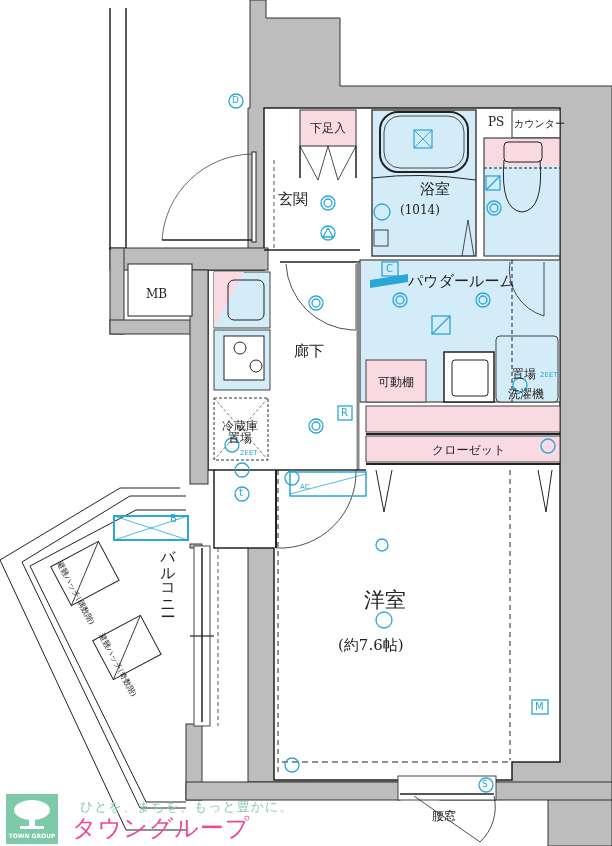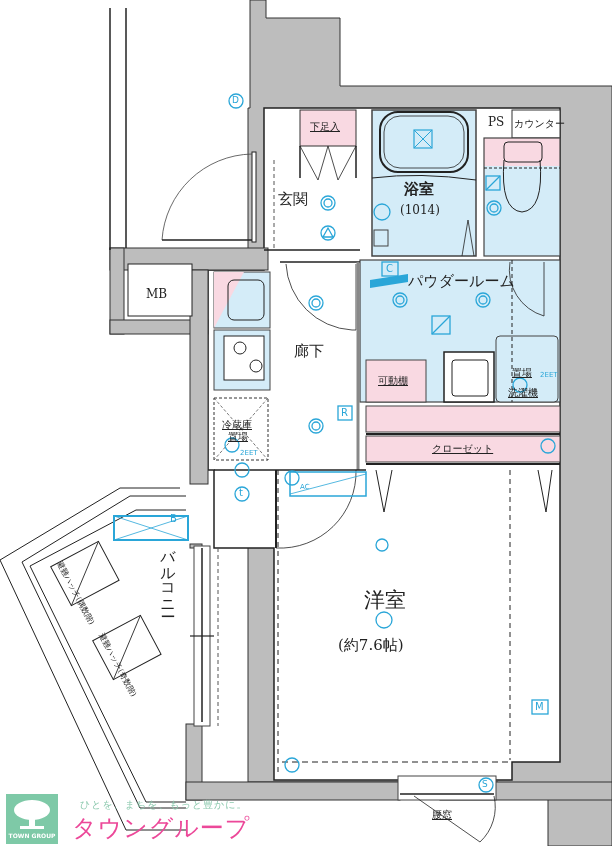--- a/index.html
+++ b/index.html
@@ -2,23 +2,23 @@
 <html><head>
 <meta charset="utf-8">
 <style>
   html,body{margin:0;padding:0;background:#fff;}
   body{width:612px;height:846px;position:relative;overflow:hidden;font-family:"DejaVu Serif","Liberation Serif",serif;color:#222;}
   svg{position:absolute;left:0;top:0;}
   .lbl{position:absolute;white-space:nowrap;line-height:1;}
   .room-lg{font-size:21px;}
   .room-md{font-size:15px;}
   .room-sm{font-size:12px;}
-  .room-xs{font-size:10px;text-decoration:underline;}
+  .room-xs{font-size:12px;}
   .logo-box{position:absolute;left:6px;top:794px;width:52px;height:50px;background:#7ec9a7;}
-  .logo-tag{position:absolute;left:80px;top:798px;font-family:Liberation Serif, serif;font-size:10px;color:#8cc9ae;letter-spacing:1px;}
+  .logo-tag{position:absolute;left:80px;top:798px;font-family:Liberation Serif, serif;font-size:13px;color:#8cc9ae;letter-spacing:1px;}
   .logo-name{position:absolute;left:72px;top:812px;font-family:"DejaVu Sans","Liberation Sans",sans-serif;font-size:24px;color:#ec4899;letter-spacing:1px;}
   .logo-en{position:absolute;left:6px;top:832px;width:52px;text-align:center;font-family:"DejaVu Sans","Liberation Sans",sans-serif;font-size:6px;color:#fff;font-weight:bold;}
   .vtext{writing-mode:vertical-rl;font-family:"DejaVu Sans","Liberation Sans",sans-serif;}
 </style>
 </head>
 <body>
 
 <svg width="612" height="846" viewBox="0 0 612 846">
 
   <g fill="#bdbdbd" stroke="#333" stroke-width="1">
@@ -171,21 +171,21 @@
     <circle cx="548" cy="446" r="7"></circle>
     <circle cx="232" cy="445" r="7"></circle>
     <circle cx="520" cy="385" r="7"></circle>
     <circle cx="382" cy="212" r="8"></circle>
   </g>
   <path d="M370 280 L408 274 L408 282 L370 288 Z" fill="#2aa6d8"></path>
 </svg>
 
 <div class="lbl room-md" style="left:278px;top:192px;">玄関</div>
 <div class="lbl room-xs" style="left:310px;top:122px;">下足入</div>
-<div class="lbl room-md" style="left:404px;top:182px;font-weight:bold;">浴室</div>
+<div class="lbl room-md" style="left:420px;top:182px;">浴室</div>
 <div class="lbl room-sm" style="left:400px;top:204px;">(1014)</div>
 <div class="lbl room-sm" style="left:488px;top:116px;">PS</div>
 <div class="lbl" style="left:514px;top:119px;font-size:10px;">カウンター</div>
 <div class="lbl room-md" style="left:408px;top:274px;">パウダールーム</div>
 <div class="lbl room-md" style="left:294px;top:344px;">廊下</div>
 <div class="lbl room-xs" style="left:378px;top:376px;">可動棚</div>
 <div class="lbl room-xs" style="left:508px;top:356px;margin-top:32px;">洗濯機</div>
 <div class="lbl room-xs" style="left:512px;top:368px;">置場</div>
 <div class="lbl room-xs" style="left:222px;top:420px;text-align:right;">冷蔵庫</div>
 <div class="lbl room-xs" style="left:228px;top:432px;">置場</div>

